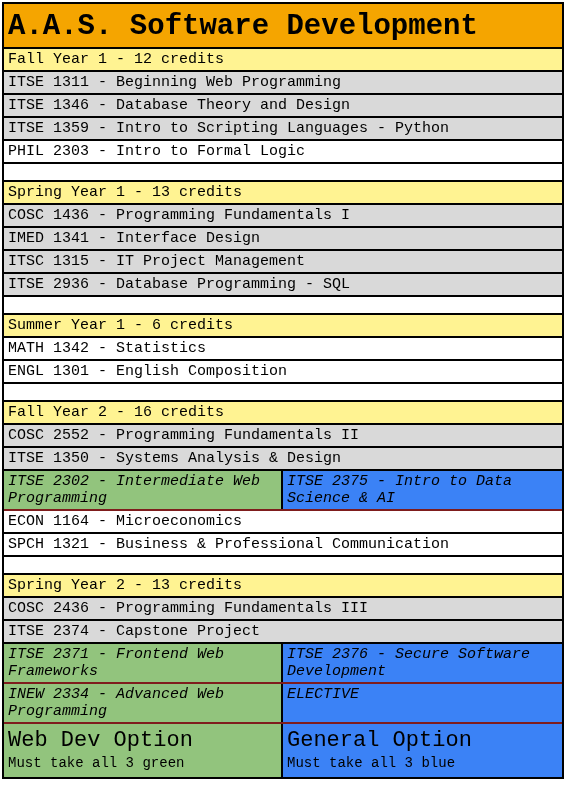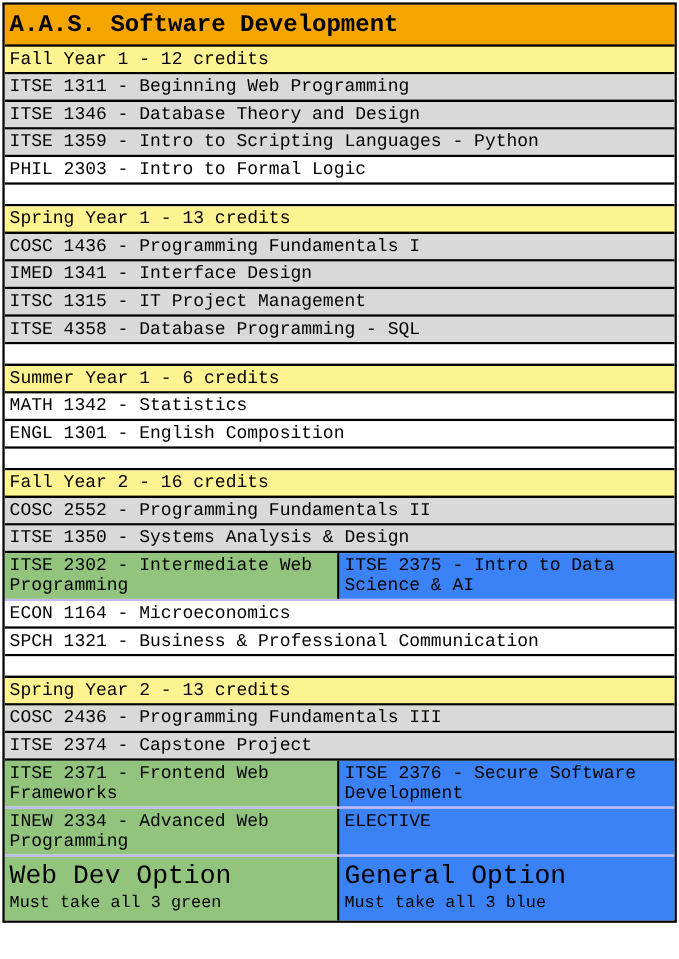--- a/index.html
+++ b/index.html
@@ -8,21 +8,21 @@
     background: #fff;
     width: 566px;
   }
   .plan {
     border: 2px solid #000;
     width: 562px;
     margin: 2px;
   }
   .title {
     background: #f5a500;
-    font-size: 20px;
+    font-size: 29px;
     font-weight: bold;
     padding: 6px 4px 4px 4px;
     border-bottom: 2px solid #000;
   }
   .term-header {
     background: #fff392;
     font-size: 15px;
     padding: 2px 4px;
     border-bottom: 2px solid #000;
   }
@@ -33,21 +33,21 @@
   }
   .gray  { background: #d9d9d9; }
   .white { background: #ffffff; }
   .green { background: #92c47d; }
   .blue  { background: #3b82f6; }
   .spacer {
     background: #fff;
     height: 18px;
     border-bottom: 2px solid #000;
   }
-  .split-row { display: flex; border-bottom: 2px solid #c4b5fd; }
+  .split-row { display: flex; border-bottom: 2px solid #7f1d1d; font-style: italic; }
   .split-row > div {
     font-size: 15px;
     padding: 2px 4px;
     flex: 1 1 50%;
     min-height: 38px;
   }
   .split-row > div:first-child { border-right: 2px solid #000; }
   .options-row { display: flex; }
   .options-row > div {
     flex: 1 1 50%;
@@ -67,21 +67,21 @@
       <div class="term-header">Fall Year 1 - 12 credits</div>
       <div class="course gray">ITSE 1311 - Beginning Web Programming</div>
       <div class="course gray">ITSE 1346 - Database Theory and Design</div>
       <div class="course gray">ITSE 1359 - Intro to Scripting Languages - Python</div>
       <div class="course white">PHIL 2303 - Intro to Formal Logic</div>
       <div class="spacer"></div>
       <div class="term-header">Spring Year 1 - 13 credits</div>
       <div class="course gray">COSC 1436 - Programming Fundamentals I</div>
       <div class="course gray">IMED 1341 - Interface Design</div>
       <div class="course gray">ITSC 1315 - IT Project Management</div>
-      <div class="course gray">ITSE 4358 - Database Programming - SQL</div>
+      <div class="course gray">ITSE 2936 - Database Programming - SQL</div>
       <div class="spacer"></div>
       <div class="term-header">Summer Year 1 - 6 credits</div>
       <div class="course white">MATH 1342 - Statistics</div>
       <div class="course white">ENGL 1301 - English Composition</div>
       <div class="spacer"></div>
       <div class="term-header">Fall Year 2 - 16 credits</div>
       <div class="course gray">COSC 2552 - Programming Fundamentals II</div>
       <div class="course gray">ITSE 1350 - Systems Analysis &amp; Design</div>
       <div class="split-row">
         <div class="green">ITSE 2302 - Intermediate Web Programming</div>

